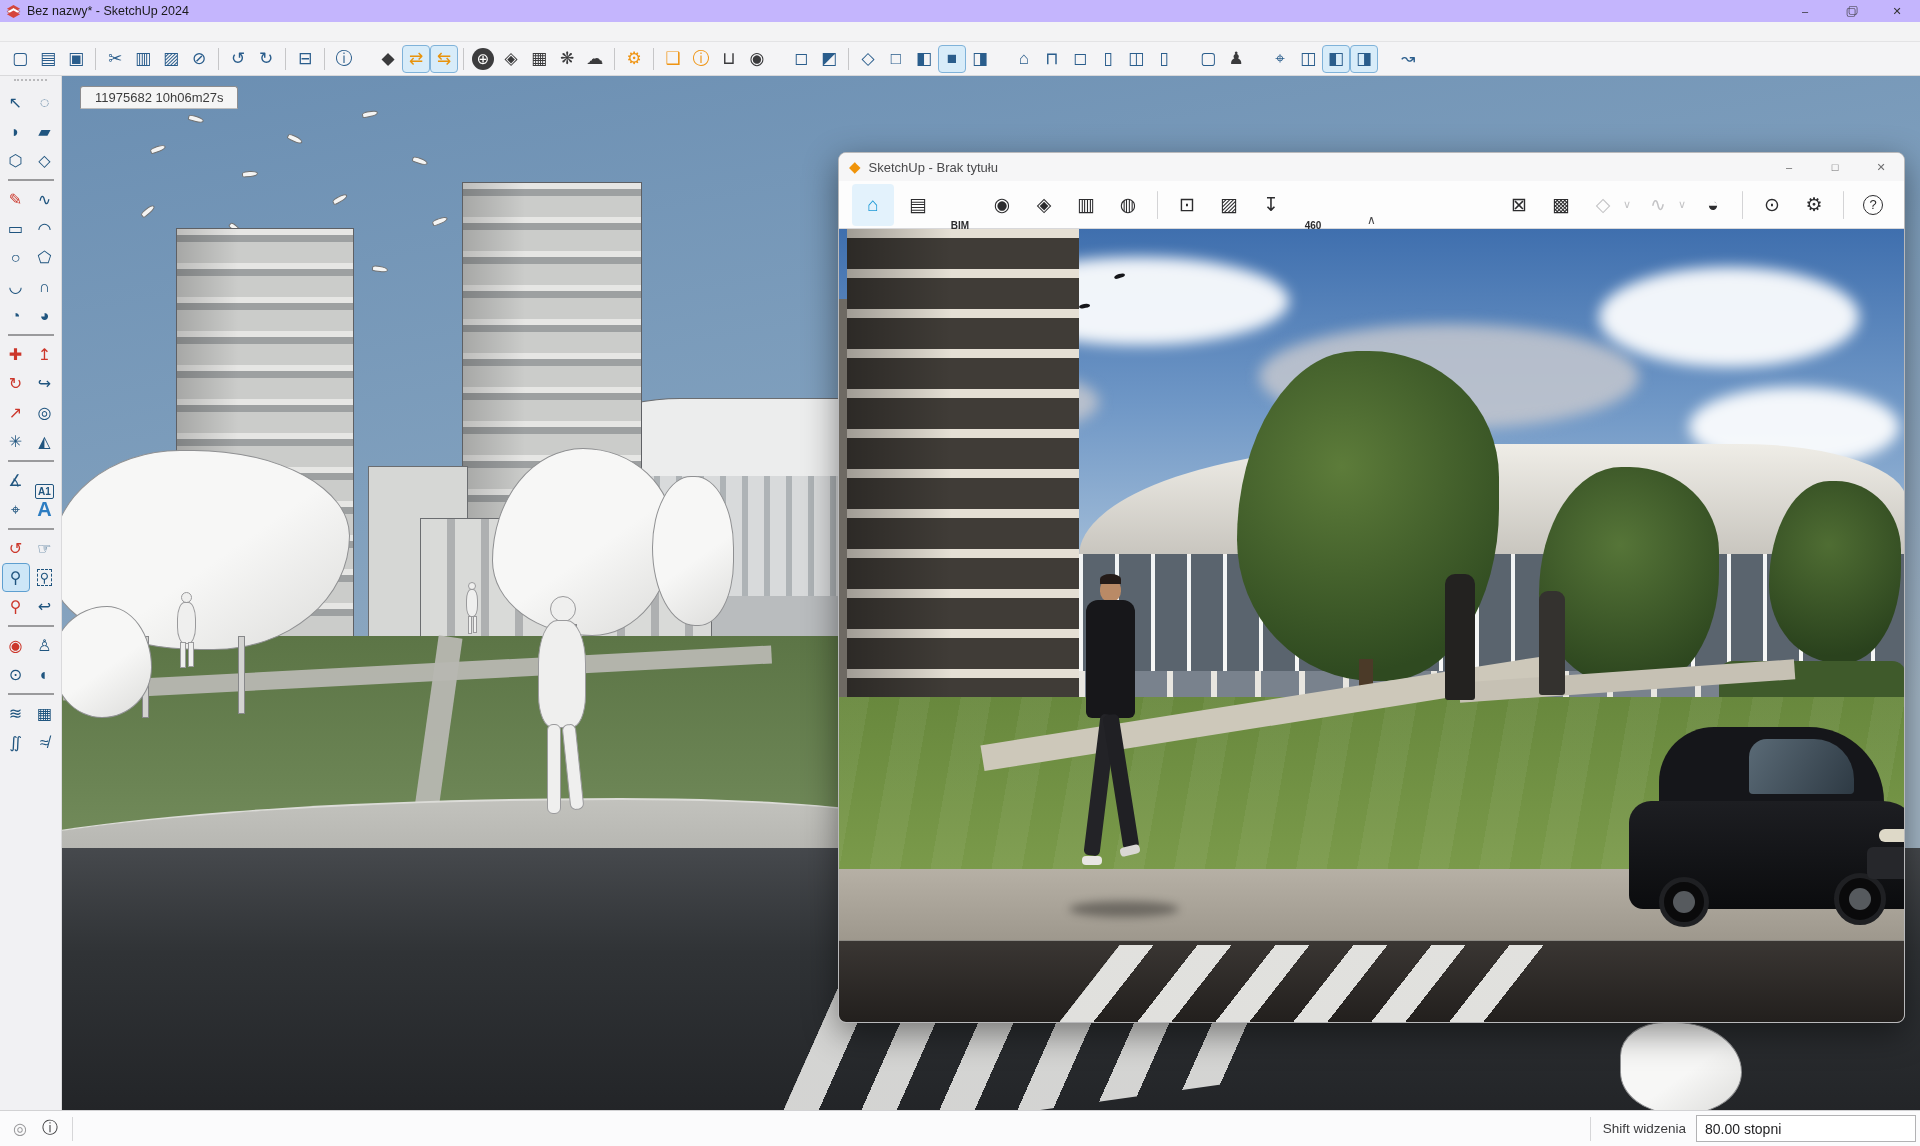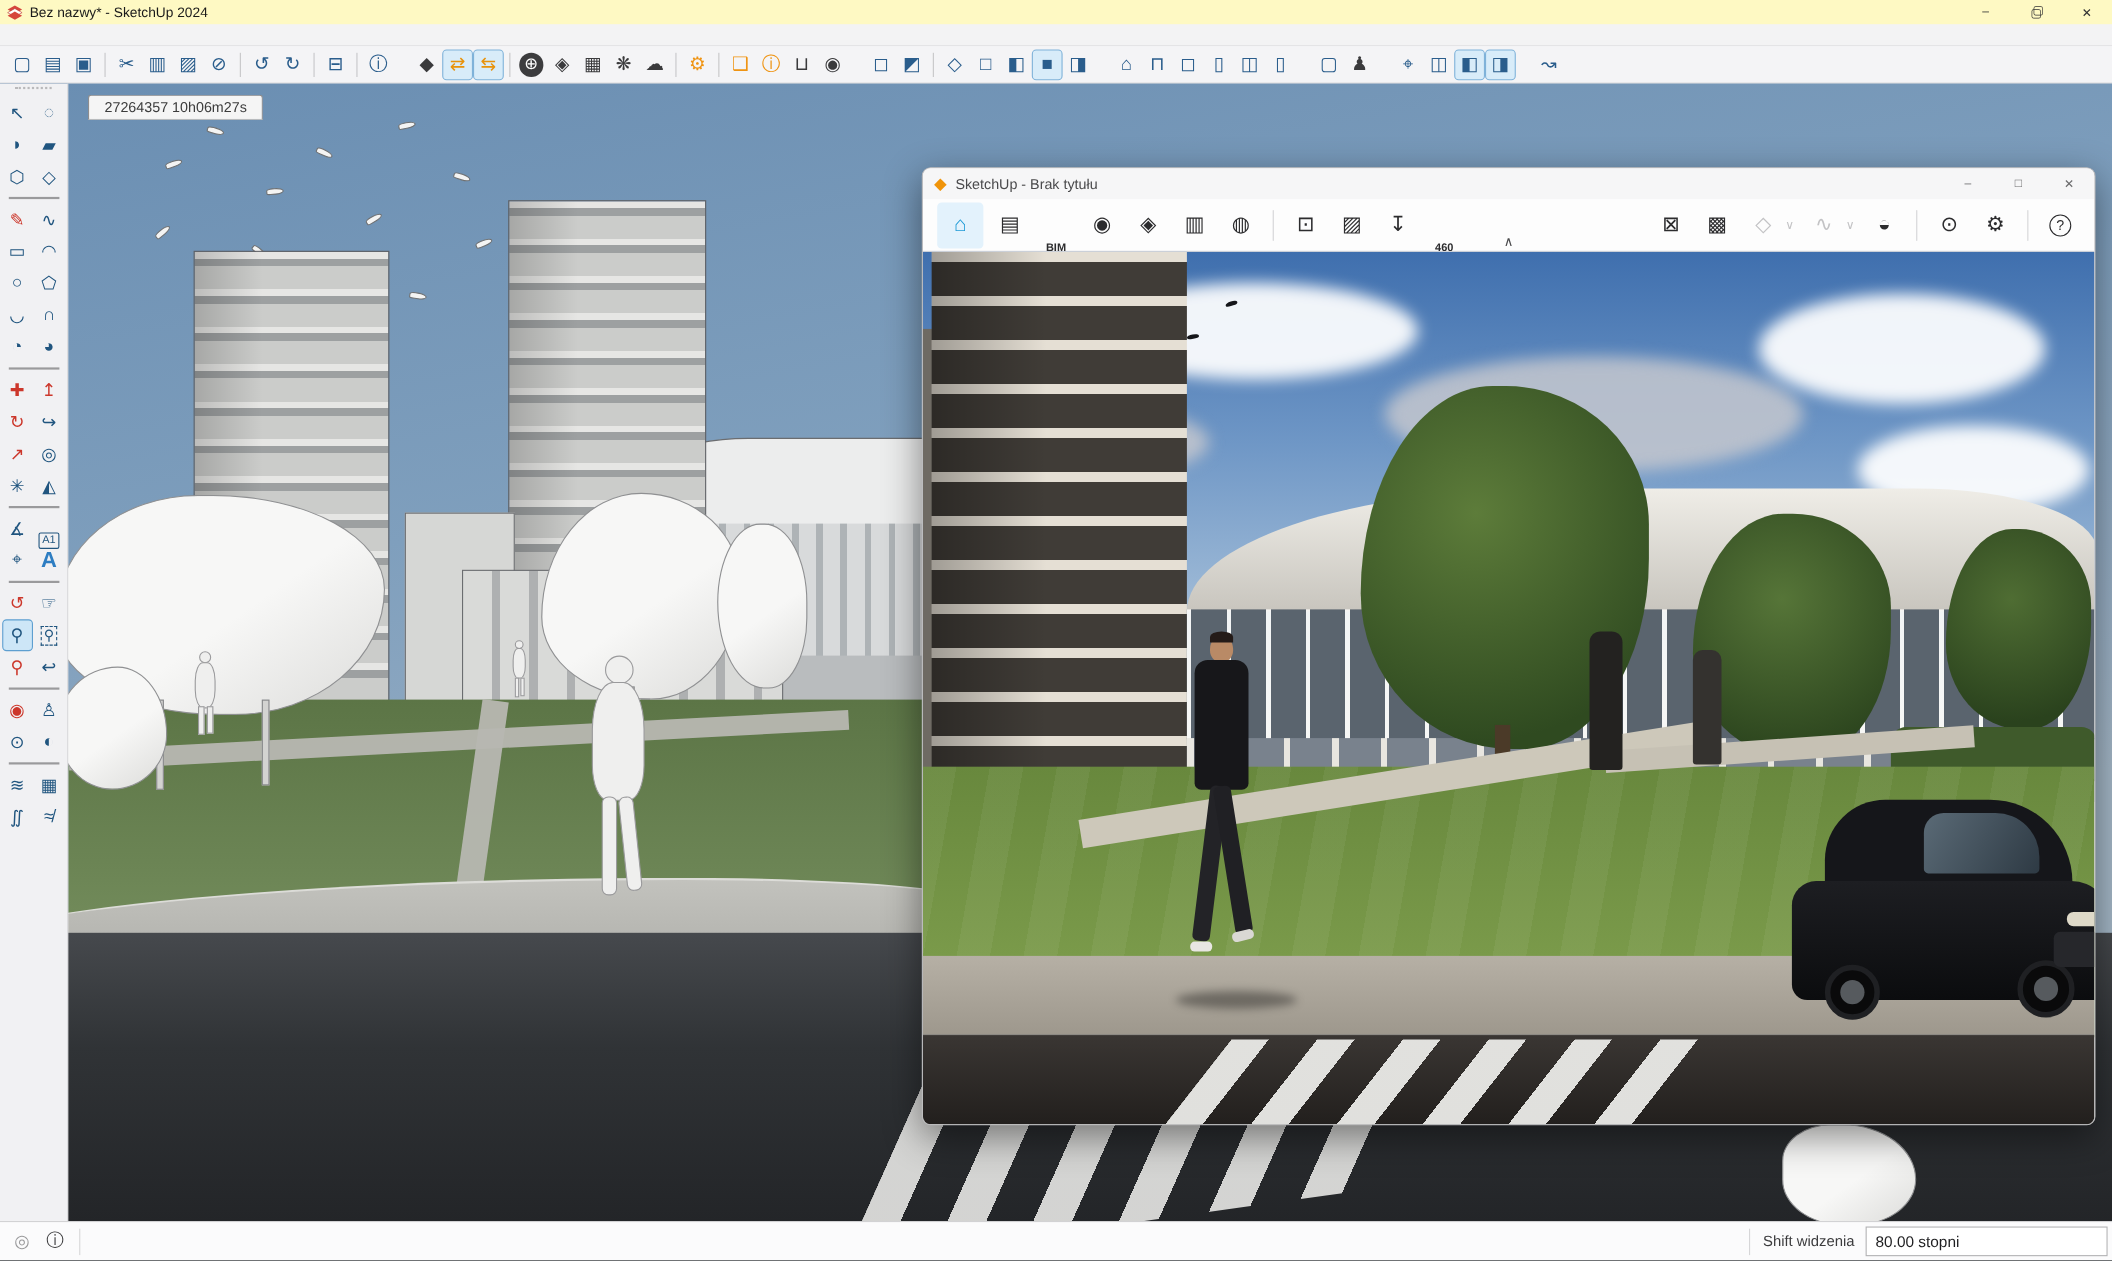--- a/index.html
+++ b/index.html
@@ -1,20 +1,20 @@
 <!DOCTYPE html>
 <html style="--accent_blue: #1e9ad6; --selection_blue: #cde6f7; --selection_border: #5e9fd0; --enscape_orange: #f0940a; --toolbar_icon_navy: #2a5d8c; --tool_red: #c23b2e; --sky_sketchup: #7f9cb7; --sky_enscape: #6f97c6; --grass: #6b8454; --road: #2c2e30;"><head>
 <meta charset="utf-8">
 <style>
   html,body{margin:0;padding:0;background:#000;}
   *{box-sizing:border-box;font-family:"Liberation Sans","DejaVu Sans",sans-serif;}
   #app{position:relative;width:1920px;height:1146px;background:#f3f3f4;overflow:hidden;}
 
   
-  .titlebar{position:relative;height:22px;background:#fef9c3;display:flex;align-items:center;padding-left:6px;font-size:12.5px;color:#1a1a1a;}
+  .titlebar{position:relative;height:22px;background:#c4b5fd;display:flex;align-items:center;padding-left:6px;font-size:12.5px;color:#1a1a1a;}
   .su-logo{width:15px;height:15px;margin-right:6px;flex:0 0 auto;}
   .win-controls{position:absolute;right:0;top:0;height:22px;display:flex;}
   .win-btn{width:46px;height:22px;display:flex;align-items:center;justify-content:center;font-size:11px;color:#333;cursor:default;}
   .win-btn.restore span{text-shadow:2px -2px 0 #333;}
   .menubar{height:20px;background:#f3f3f4;display:flex;align-items:center;padding-left:8px;border-bottom:1px solid #e3e3e5;}
   .menu-item{padding:2px 10px;font-size:13px;color:#1d1d1d;cursor:default;}
 
   
   .toolbar{height:34px;background:#f4f4f6;display:flex;align-items:center;padding:0 6px;border-bottom:1px solid #d9d9db;}
   .tb-btn{width:28px;height:28px;display:flex;align-items:center;justify-content:center;font-size:17px;color:#2a5d8c;border-radius:4px;cursor:default;position:relative;flex:0 0 auto;}
@@ -33,21 +33,21 @@
 
   
   .palette-col{position:absolute;left:0;top:0;bottom:0;width:62px;background:#f1f1f3;border-right:1px solid #dadadc;z-index:30;}
   .palette-grip{height:8px;margin:3px 14px 1px;border-top:2px dotted #b9b9bb;}
   .palette{display:grid;grid-template-columns:repeat(2,29px);justify-content:center;}
   .p-btn{width:28px;height:29px;display:flex;align-items:center;justify-content:center;font-size:16px;color:#20557f;cursor:default;border-radius:4px;}
   .p-btn.red{color:#cc372b;}
   .p-btn.sep{grid-column:1/-1;width:46px;height:2px;background:#9a9a9c;margin:4px auto;padding:0;border-radius:0;}
   .p-btn.active{background:#cde6f7;border:1.5px solid #5e9fd0;}
   .p-btn.dashed .g{border:1px dashed #20557f;padding:0 2px;font-size:13px;}
-  .p-btn.boxed .g{border:1.5px solid #20557f;font-size:10px;font-weight:normal;padding:1px 2px;border-radius:2px;margin-top:22px;}
+  .p-btn.boxed .g{border:1.5px solid #20557f;font-size:10px;font-weight:bold;padding:1px 2px;border-radius:2px;margin-top:22px;}
   .p-btn.big-blue{color:#2d7dc2;font-size:20px;font-weight:bold;}
 
   
   .scene-tab{position:absolute;left:80px;top:10px;z-index:20;background:#f5f5f5;border:1px solid #8d8d8f;border-bottom-color:#bdbdbd;border-radius:3px 3px 0 0;padding:3px 14px;font-size:13px;color:#3c3c3c;cursor:default;}
 
   
   .su-viewport{position:absolute;inset:0;overflow:hidden;background:linear-gradient(170deg,#6a8eb2 0%,#7f9fbd 35%,#93abc2 55%,#a3b6c6 70%);}
   .su-el{position:absolute;}
   .su-tower{background:
       linear-gradient(90deg,rgba(0,0,0,.18),rgba(0,0,0,0) 35%),
@@ -383,21 +383,21 @@
         <div style="left:16px;top:50px;width:6px;height:25px;"></div>
       </div>
       <div class="fig" style="left:462px;top:506px;width:20px;height:52px;">
         <div style="left:6px;top:0;width:8px;height:8px;border-radius:50%;"></div>
         <div style="left:4px;top:7px;width:12px;height:28px;border-radius:40%;"></div>
         <div style="left:6px;top:34px;width:4px;height:18px;"></div>
         <div style="left:11px;top:34px;width:4px;height:17px;"></div>
       </div>
     </div>
 
-    <div class="scene-tab"><span>27264357 10h06m27s</span></div>
+    <div class="scene-tab"><span>11975682 10h06m27s</span></div>
 
     <div class="palette-col">
       <div class="palette-grip"></div>
       <div class="palette">
           <span class="p-btn">
             <span class="g">↖</span>
           </span>
           <span class="p-btn">
             <span class="g">◌</span>
           </span>

